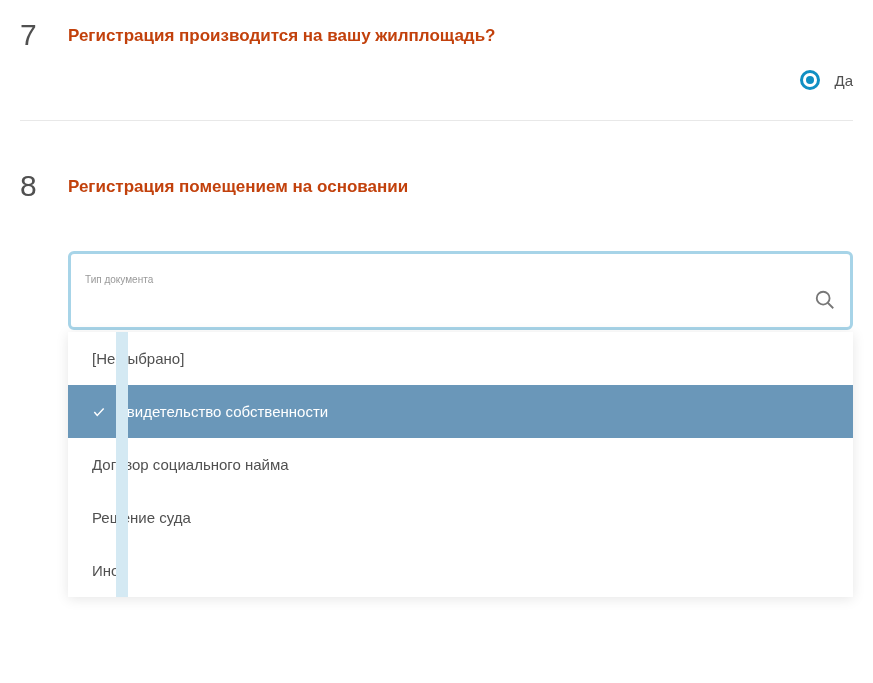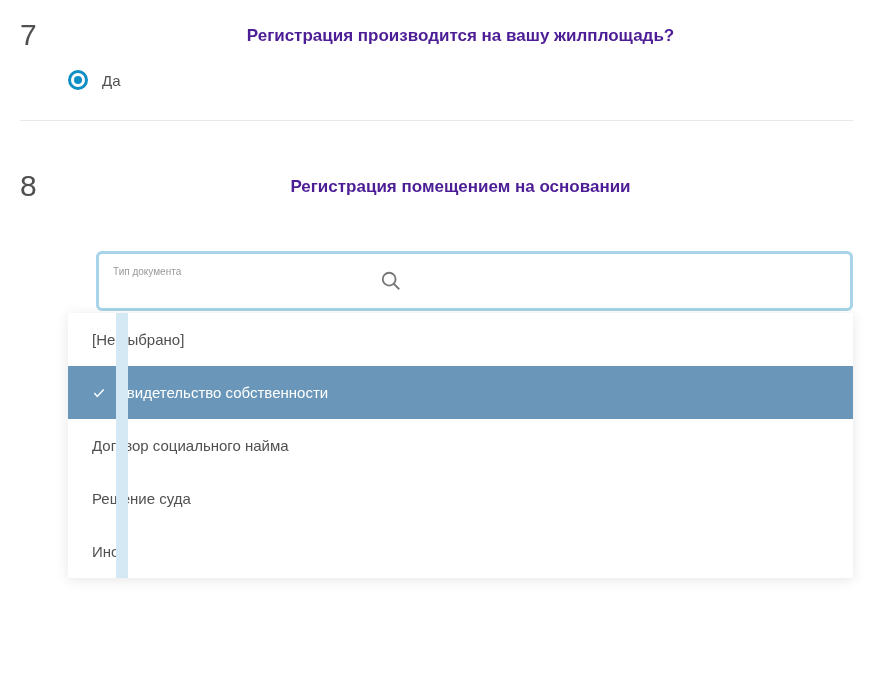--- a/index.html
+++ b/index.html
@@ -25,28 +25,27 @@
       font-weight: 300;
       color: #505050;
       line-height: 1;
     }
     .question-content {
       flex: 1;
     }
     .question-title {
       font-size: 17px;
       font-weight: 600;
-      color: #4c1d95;
+      color: #c2410c;
       margin-bottom: 24px;
       margin-top: 6px;
-      text-align: center;
     }
     .radio-options {
       display: flex;
-      flex-direction: column;
+      flex-direction: row;
       gap: 24px;
       justify-content: flex-end;
     }
     .radio-option {
       display: flex;
       align-items: center;
       gap: 14px;
       cursor: pointer;
     }
     .radio-circle {
@@ -77,24 +76,24 @@
       border: none;
       border-top: 1px solid #e8e8e8;
       margin: 0 0 50px 0;
     }
     .search-area {
       margin-left: 48px;
     }
     .search-box {
       border: 3px solid #a7d4e8;
       border-radius: 6px;
-      padding: 12px 14px 16px 14px;
-      display: flex;
+      padding: 20px 14px 16px 14px;
+      display: flex;
+      flex-direction: column;
       position: relative;
-      margin-left: 28px;
     }
     .search-label {
       font-size: 10px;
       color: #999;
     }
     .search-input-row {
       display: flex;
       align-items: center;
       justify-content: space-between;
       margin-top: 4px;

